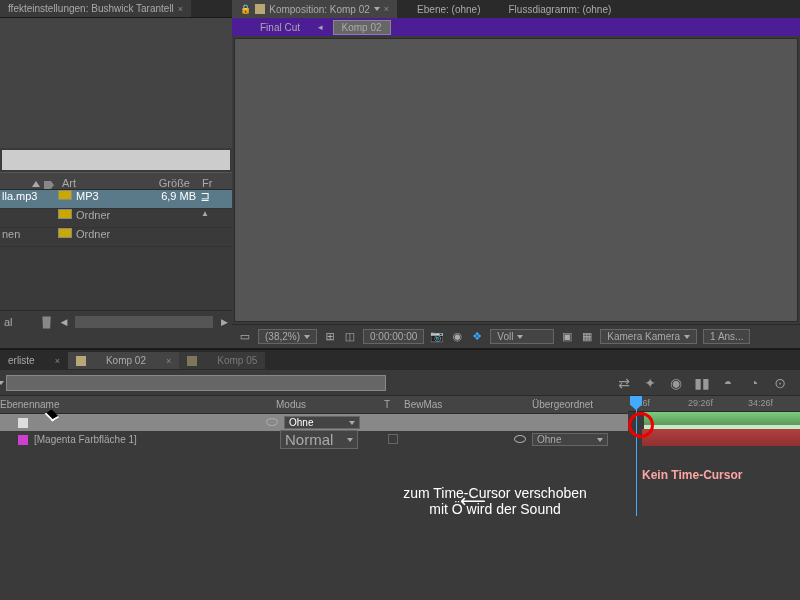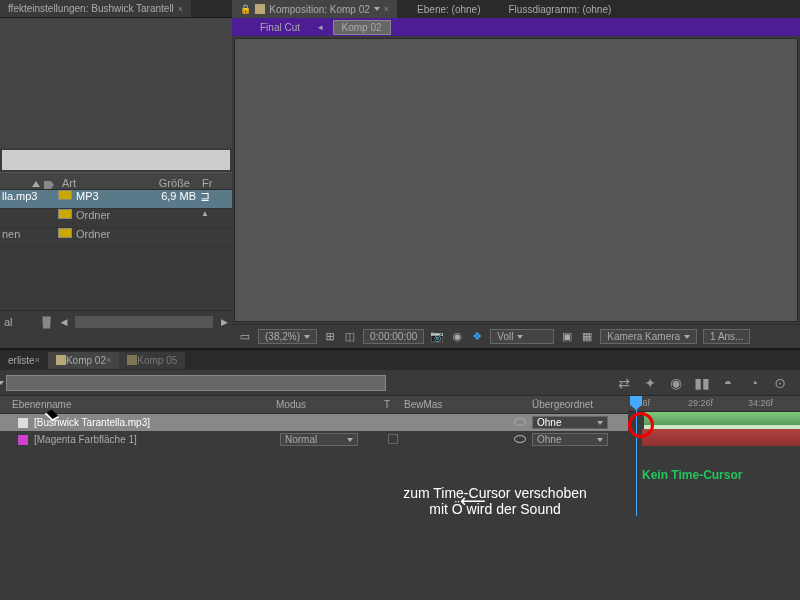--- a/index.html
+++ b/index.html
@@ -37,52 +37,52 @@
 .bread-item{padding:1px 8px}
 .bread-item.active{background:#666;border:1px solid #888}
 .comp-view{flex:1;background:#555;border:1px solid #2a2a2a;margin:2px}
 .comp-toolbar{height:24px;background:#3a3a3a;display:flex;align-items:center;gap:6px;padding:0 6px;border-top:1px solid #2a2a2a;font-size:10px}
 .tb-box{border:1px solid #666;padding:1px 6px;display:flex;align-items:center;gap:4px;background:#444}
 .tb-icon{width:14px;height:14px;display:flex;align-items:center;justify-content:center;color:#aaa;font-size:11px}
 .left-footer{position:absolute;left:0;top:310px;width:232px;height:22px;background:#3a3a3a;display:flex;align-items:center;gap:8px;padding:0 4px;border-top:1px solid #2a2a2a}
 .trash-icon{width:12px;height:14px;background:#888;clip-path:polygon(15% 15%,85% 15%,80% 100%,20% 100%)}
 .timeline-panel{position:absolute;left:0;top:348px;right:0;bottom:0;background:#3a3a3a;border-top:2px solid #1a1a1a}
 .tl-tabs{height:20px;display:flex;background:#2a2a2a;align-items:center}
-.tl-tab{padding:3px 8px;display:flex;align-items:flex-start;gap:0;font-size:10px;background:#2a2a2a}
+.tl-tab{padding:3px 8px;display:flex;align-items:flex-end;gap:20px;font-size:10px;background:#2a2a2a}
 .tl-tab.active{background:#444}
 .tl-tab.inactive{opacity:0.6;background:#444}
 .tl-toolbar{height:26px;display:flex;align-items:center;background:#3a3a3a;border-bottom:1px solid #2a2a2a}
 .tl-search{width:380px;height:16px;background:#666;margin-left:6px;border:1px solid #888}
 .tl-tool-icons{margin-left:auto;display:flex;gap:10px;padding-right:12px}
 .tl-tool-icons span{width:16px;height:16px;display:flex;align-items:center;justify-content:center;color:#999;font-size:14px}
 .tl-columns{display:flex;height:18px;background:#444;font-size:10px;border-bottom:1px solid #2a2a2a}
 .tlc{display:flex;align-items:center;padding-left:4px}
 .tl-layers{background:#3a3a3a}
 .tl-layer{display:flex;height:17px;align-items:center;font-size:10px}
 .tl-layer.selected{background:#888;color:#fff}
 .layer-label{width:10px;height:10px;margin:0 4px}
 .layer-label.audio-ic{background:#ddd}
 .layer-label.magenta{background:#d040d0}
 .layer-name{width:248px;padding-left:2px}
 .layer-mode{width:108px}
-.mode-dd{border:1px solid #666;padding:0 4px;width:78px;display:flex;justify-content:space-between;align-items:center;background:#444;font-size:10px}
+.mode-dd{border:1px solid #666;padding:0 4px;width:78px;display:flex;justify-content:space-between;align-items:center;background:#444;font-size:15px}
 .layer-t{width:20px}
 .layer-bew{width:100px}
 .layer-vis{width:24px;text-align:center}
 .layer-parent{width:86px}
 .parent-dd{border:1px solid #666;padding:0 4px;width:76px;display:flex;justify-content:space-between;align-items:center;background:#444;font-size:10px}
 .tl-track-area{position:absolute;left:628px;top:46px;right:0;height:120px;background:#3a3a3a}
 .ruler{height:16px;background:#444;display:flex;font-size:9px;color:#999;position:relative;border-bottom:1px solid #2a2a2a}
 .ruler-tick{position:absolute;top:2px}
 .playhead{position:absolute;left:8px;top:0;width:1px;height:120px;background:#4af}
 .playhead-head{position:absolute;left:2px;top:0;width:12px;height:14px;background:#4af;clip-path:polygon(0 0,100% 0,100% 60%,50% 100%,0 60%)}
 .red-circle{position:absolute;left:0px;top:16px;width:26px;height:26px;border:3px solid #e00;border-radius:50%}
 .track1{position:absolute;left:16px;top:16px;right:0;height:17px;background:linear-gradient(#7dcb7d,#5a9a5a);border-bottom:4px solid #c8e8c8}
 .track2{position:absolute;left:14px;top:33px;right:0;height:17px;background:linear-gradient(#b04040,#903030)}
-.annotation-red{position:absolute;left:642px;top:468px;color:#22c55e;font-size:12px;font-weight:bold}
+.annotation-red{position:absolute;left:642px;top:468px;color:#fca5a5;font-size:12px;font-weight:bold}
 .annotation-hint{position:absolute;left:370px;top:485px;color:#fff;font-size:14px;text-align:center;width:250px}
 .arrow-left{position:absolute;left:460px;top:490px;color:#fff;font-size:18px}
 .eye-icon{width:12px;height:8px;border:1px solid #aaa;border-radius:50%;display:inline-block}
 .cursor{position:absolute;left:48px;top:410px;width:0;height:0;z-index:100}
 .cursor::before{content:"";position:absolute;border-left:2px solid #fff;border-bottom:2px solid #fff;width:6px;height:9px;transform:rotate(-45deg) skewY(15deg);background:#000}
 </style>
 </head>
 <body>
 
 <div class="top-tabs">
@@ -212,32 +212,31 @@
       <span>⇄</span>
       <span>✦</span>
       <span>◉</span>
       <span>▮▮</span>
       <span>◓</span>
       <span>◔</span>
       <span>⊙</span>
     </div>
   </div>
   <div class="tl-columns">
-    <div class="tlc" style="width:272px;padding-left:12px">Ebenenname</div>
+    <div class="tlc" style="width:272px;padding-left:0">Ebenenname</div>
     <div class="tlc" style="width:108px">Modus</div>
     <div class="tlc" style="width:20px">T</div>
     <div class="tlc" style="width:100px">BewMas</div>
     <div class="tlc" style="width:28px"></div>
     <div class="tlc" style="width:90px">Übergeordnet</div>
   </div>
   <div class="tl-layers">
     <div class="tl-layer selected">
       <span style="width:14px"></span>
       <span class="layer-label audio-ic"></span>
-      <div class="layer-name">[Bushwick Tarantella.mp3]</div>
       <div class="layer-mode"></div>
       <div class="layer-t"></div>
       <div class="layer-bew"></div>
       <div class="layer-vis"><span class="eye-icon"></span></div>
       <div class="layer-parent">
           <div class="parent-dd">
             <span>Ohne</span>
             <span class="comp-dd"></span>
           </div>
         </div>

